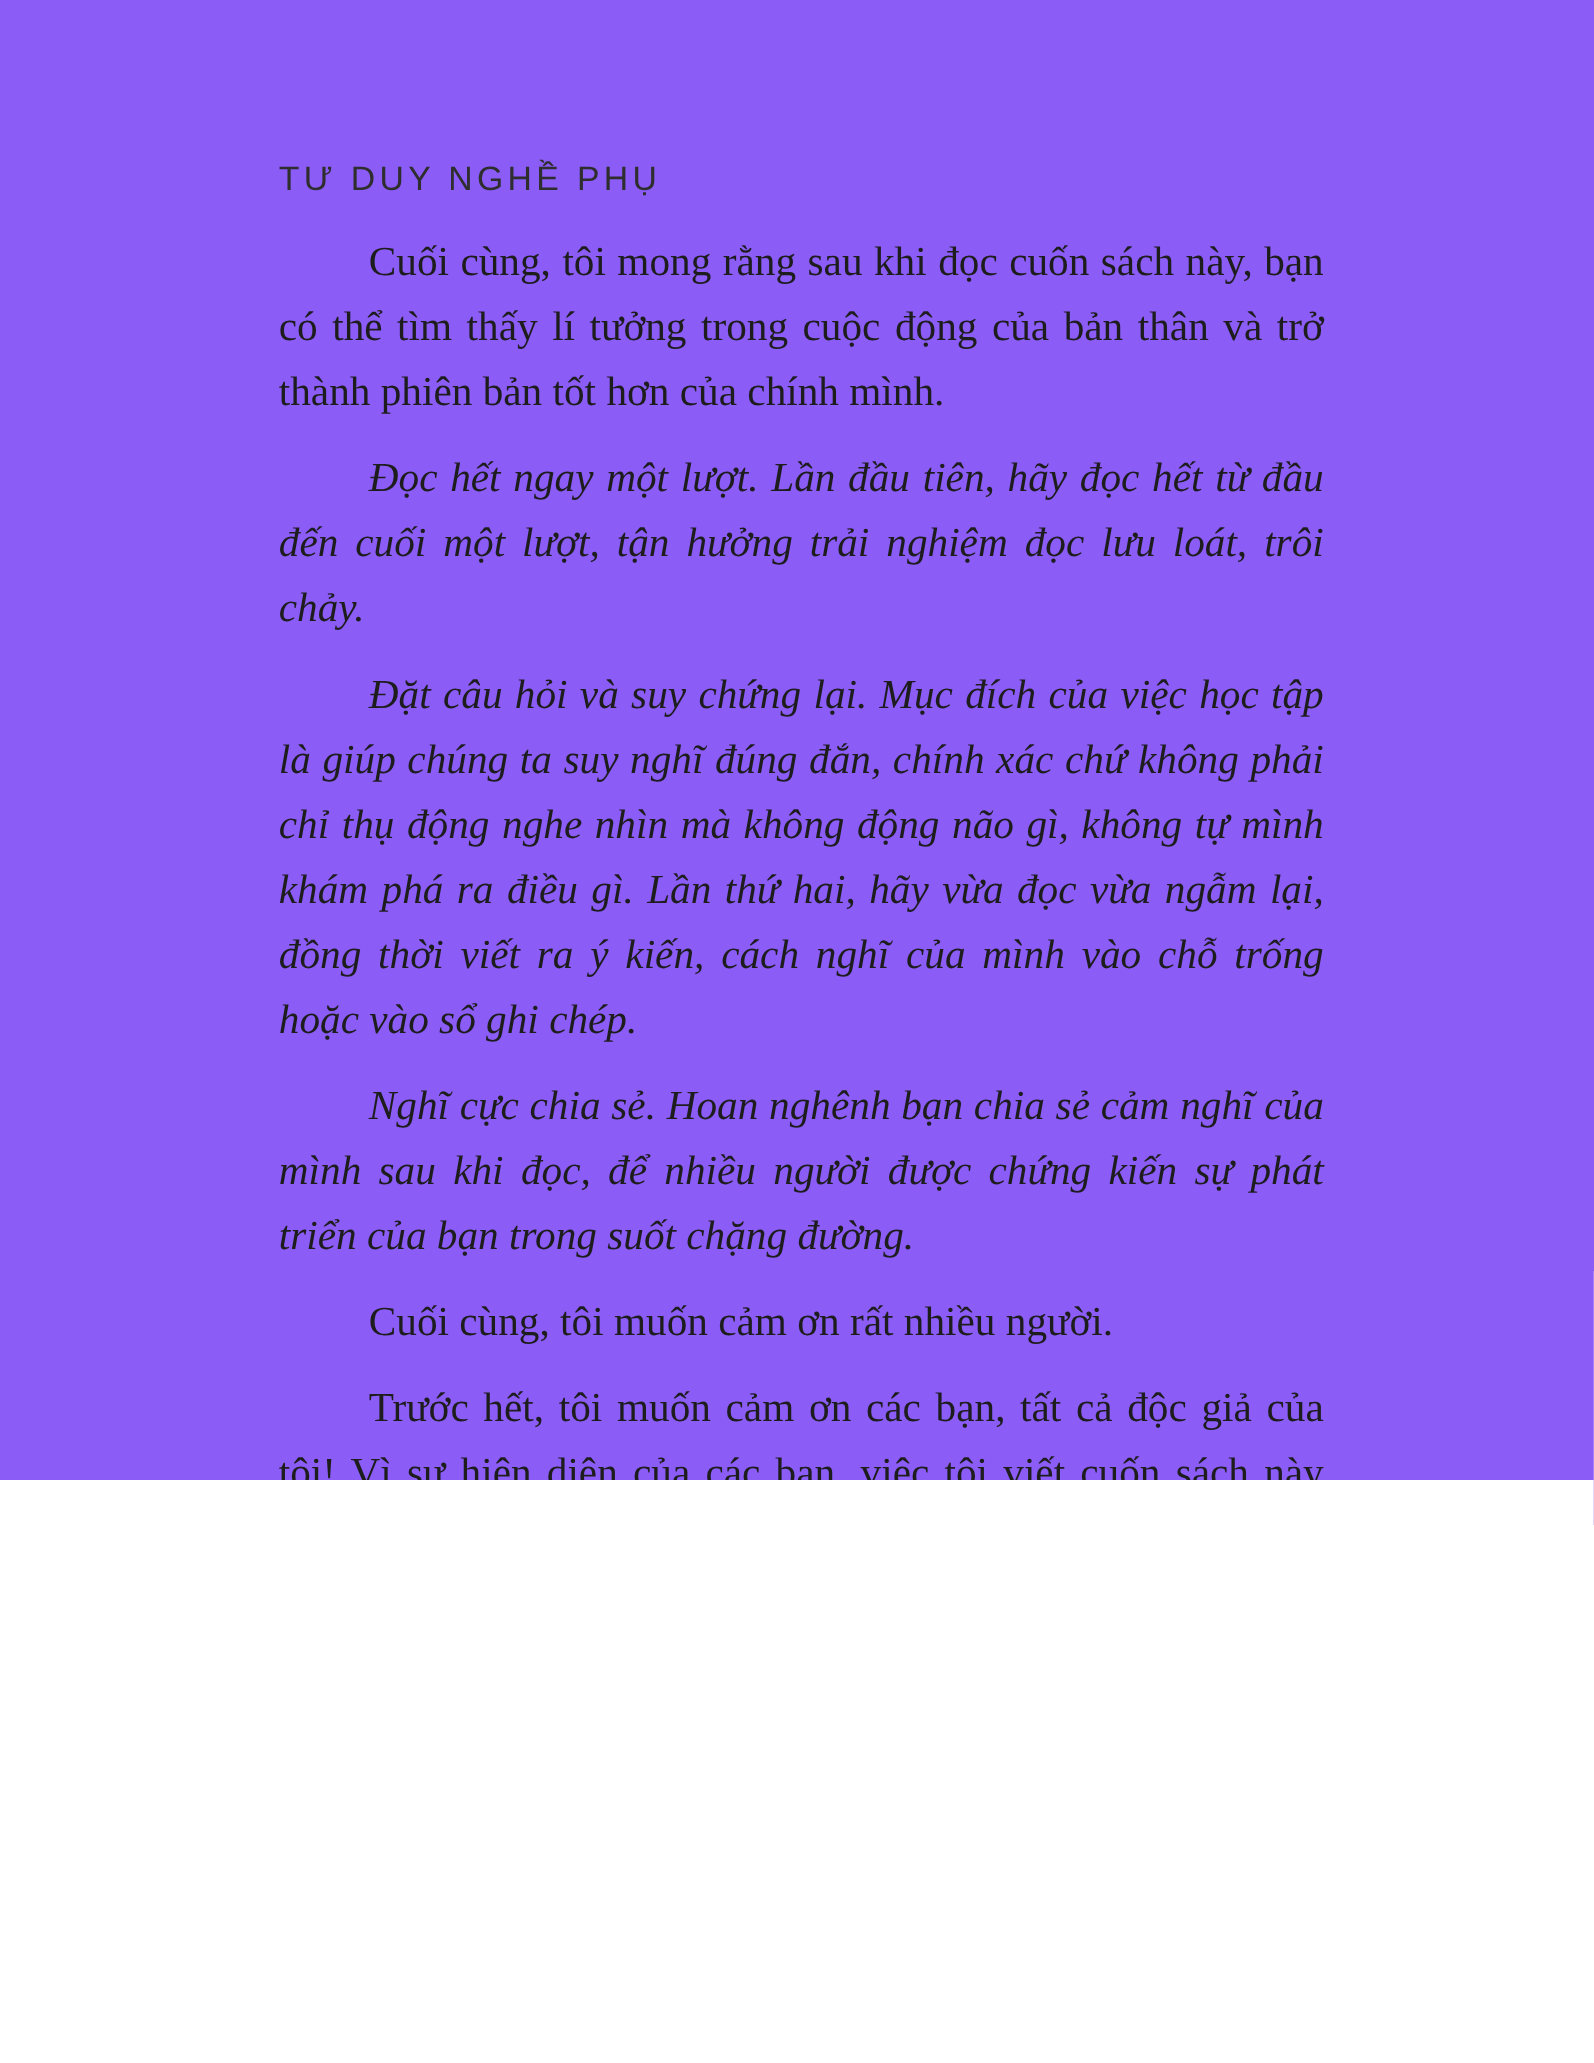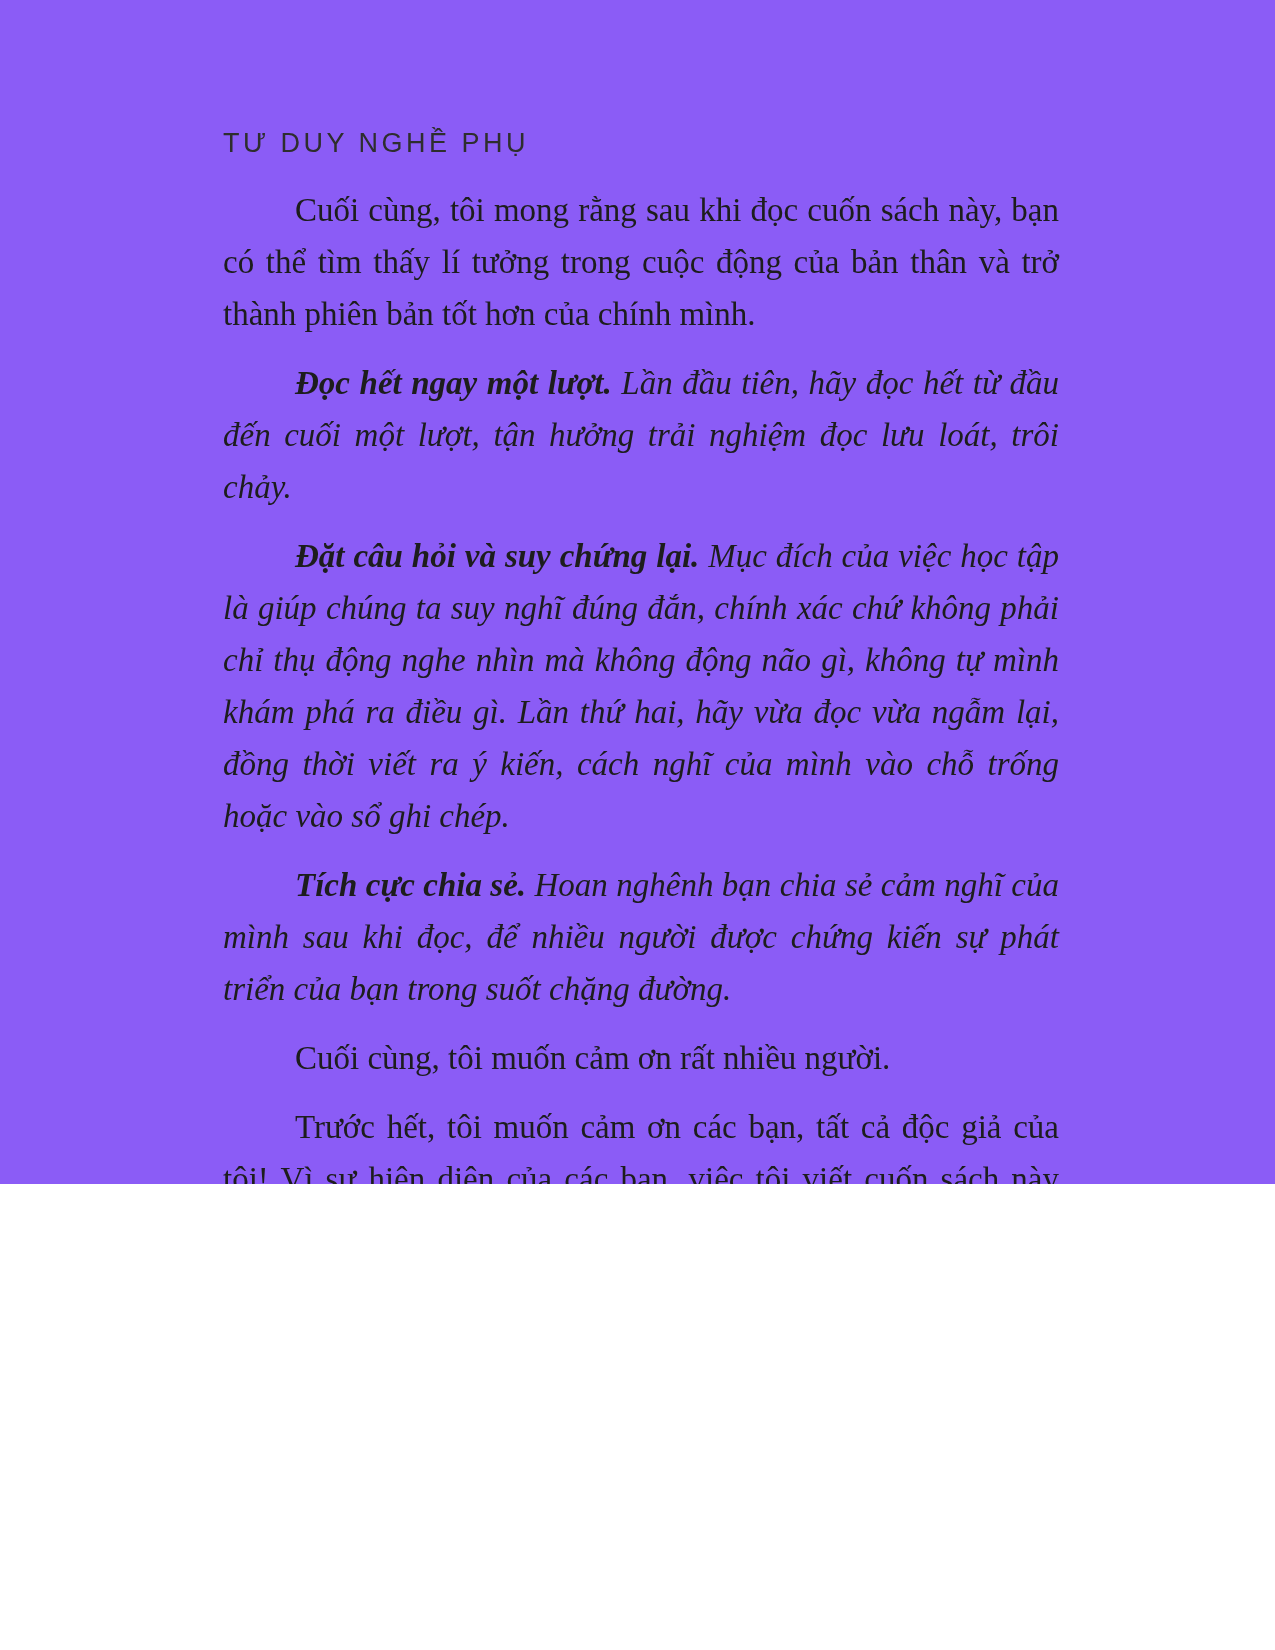--- a/index.html
+++ b/index.html
@@ -38,21 +38,21 @@
     text-align: justify;
   }
   .body-text p {
     margin: 0 0 17px 0;
     text-indent: 72px;
   }
   .body-text p.italic {
     font-style: italic;
   }
   .lead {
-    font-weight: 700;
+    font-weight: 400;
     font-style: italic;
   }
   .page-number {
     position: absolute;
     left: 223px;
     top: 1504px;
     font-family: "Liberation Sans", sans-serif;
     font-size: 30px;
     color: #242424;
   }
@@ -60,19 +60,19 @@
 </head>
 <body>
 
 <div class="page">
   <div class="running-head">TƯ DUY NGHỀ PHỤ</div>
 
   <div class="body-text">
       <p class="normal">Cuối cùng, tôi mong rằng sau khi đọc cuốn sách này, bạn có thể tìm thấy lí tưởng trong cuộc động của bản thân và trở thành phiên bản tốt hơn của chính mình.</p>
       <p class="italic"><strong class="lead">Đọc hết ngay một lượt. </strong>Lần đầu tiên, hãy đọc hết từ đầu đến cuối một lượt, tận hưởng trải nghiệm đọc lưu loát, trôi chảy.</p>
       <p class="italic"><strong class="lead">Đặt câu hỏi và suy chứng lại. </strong>Mục đích của việc học tập là giúp chúng ta suy nghĩ đúng đắn, chính xác chứ không phải chỉ thụ động nghe nhìn mà không động não gì, không tự mình khám phá ra điều gì. Lần thứ hai, hãy vừa đọc vừa ngẫm lại, đồng thời viết ra ý kiến, cách nghĩ của mình vào chỗ trống hoặc vào sổ ghi chép.</p>
-      <p class="italic"><strong class="lead">Tích cực chia sẻ. </strong>Hoan nghênh bạn chia sẻ cảm nghĩ của mình sau khi đọc, để nhiều người được chứng kiến sự phát triển của bạn trong suốt chặng đường.</p>
+      <p class="italic"><strong class="lead">Nghĩ cực chia sẻ. </strong>Hoan nghênh bạn chia sẻ cảm nghĩ của mình sau khi đọc, để nhiều người được chứng kiến sự phát triển của bạn trong suốt chặng đường.</p>
       <p class="normal">Cuối cùng, tôi muốn cảm ơn rất nhiều người.</p>
       <p class="normal">Trước hết, tôi muốn cảm ơn các bạn, tất cả độc giả của tôi! Vì sự hiện diện của các bạn, việc tôi viết cuốn sách này mới có ý</p>
     </div>
 
   <div class="page-number">12</div>
 </div>
 
 </body></html>

